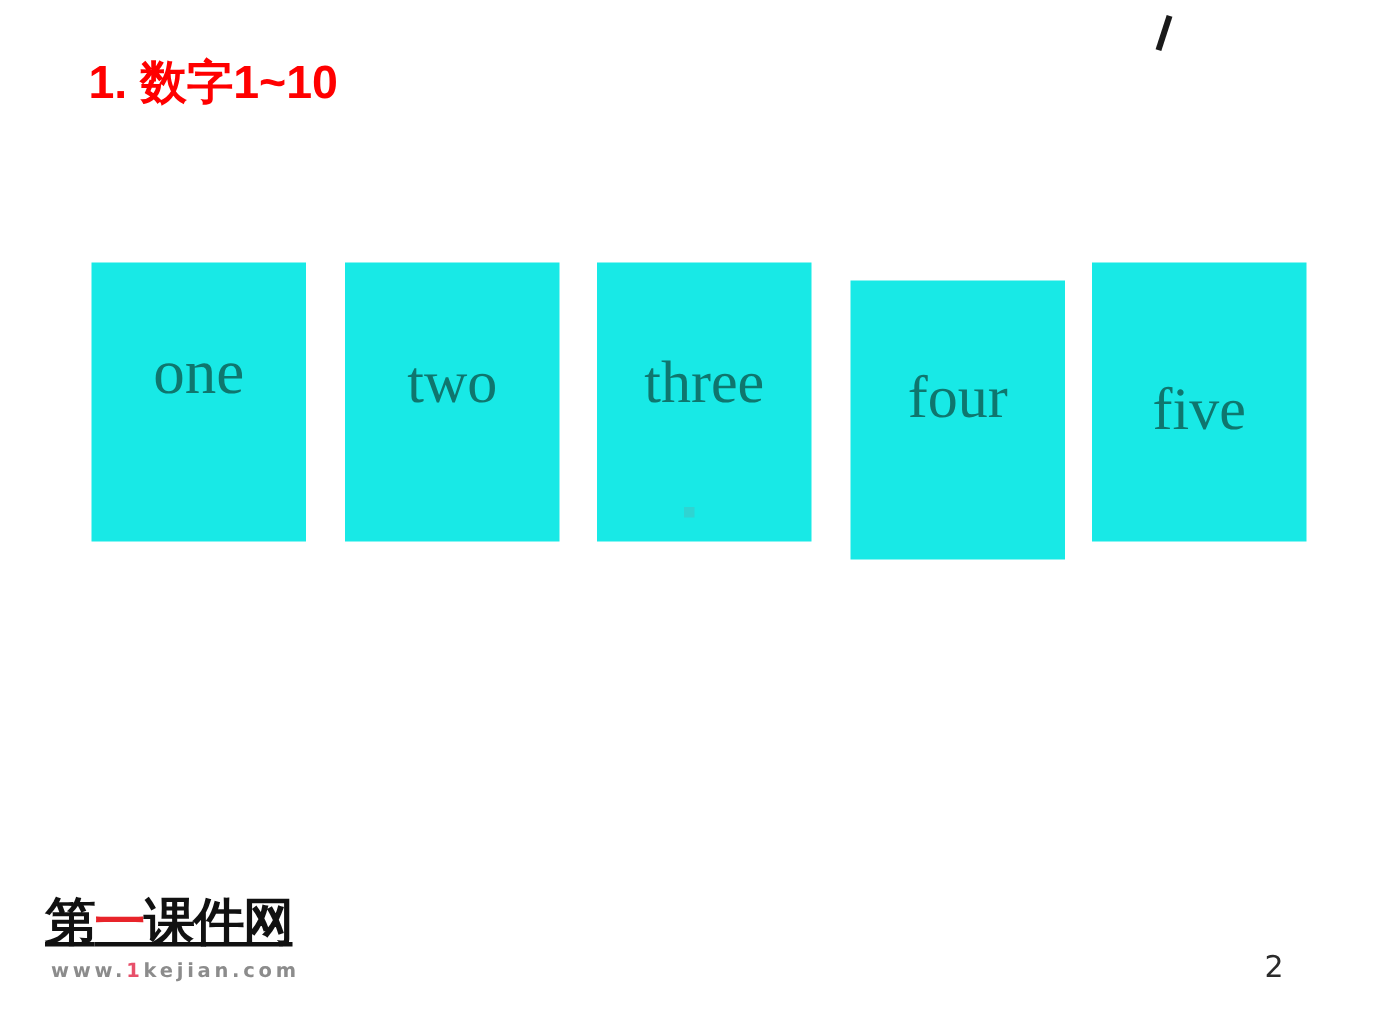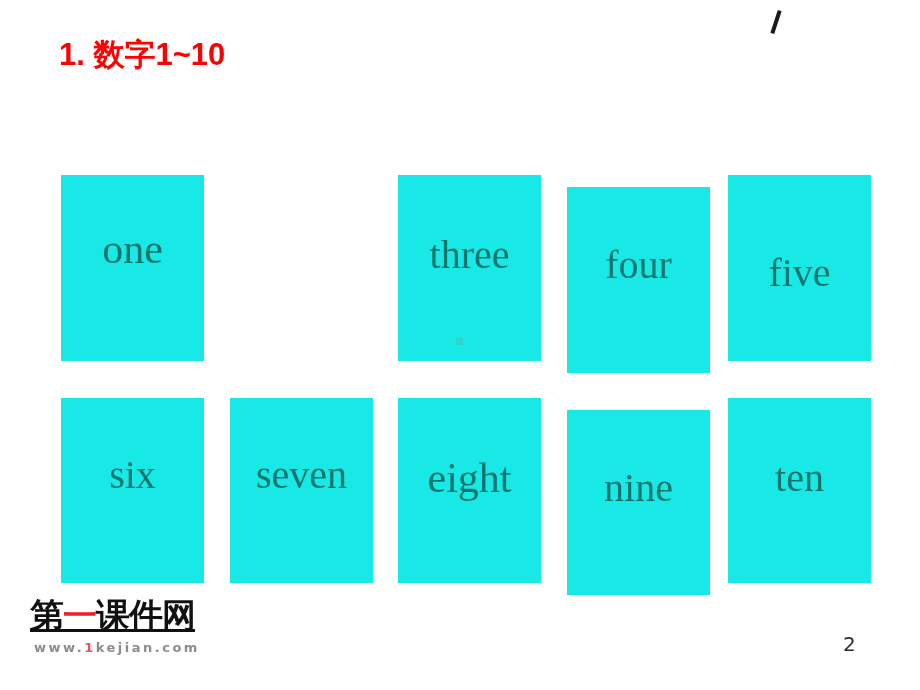--- a/index.html
+++ b/index.html
@@ -178,60 +178,40 @@
   <div id="pen-mark"></div>
 
   <div id="title">1. 数字1~10</div>
 
   <div class="card-row" id="row-1">
 
     <div class="word-card col-1">
       <div class="word-label">one</div>
     </div>
 
+    <div class="word-card col-2">
+      <div class="word-label">two</div>
+    </div>
 
     <div class="word-card col-3">
       <div class="word-label">three</div>
     </div>
 
     <div class="word-card col-4">
       <div class="word-label">four</div>
     </div>
 
     <div class="word-card col-5">
       <div class="word-label">five</div>
     </div>
 
   </div>
 
   <div id="artifact-dot"></div>
 
-  <div class="card-row" id="row-2">
-
-    <div class="word-card col-1">
-      <div class="word-label">six</div>
-    </div>
-
-    <div class="word-card col-2">
-      <div class="word-label">seven</div>
-    </div>
-
-    <div class="word-card col-3">
-      <div class="word-label">eight</div>
-    </div>
-
-    <div class="word-card col-4">
-      <div class="word-label">nine</div>
-    </div>
-
-    <div class="word-card col-5">
-      <div class="word-label">ten</div>
-    </div>
-
-  </div>
 
   <div id="watermark">
     <div id="wm-logo"><span>第</span><span class="accent">一</span><span>课件网</span></div>
     <div id="wm-url"><span>www.</span><span class="accent">1</span><span>kejian.com</span></div>
   </div>
 
 
   <div id="page-number">2</div>
 
 </div>

